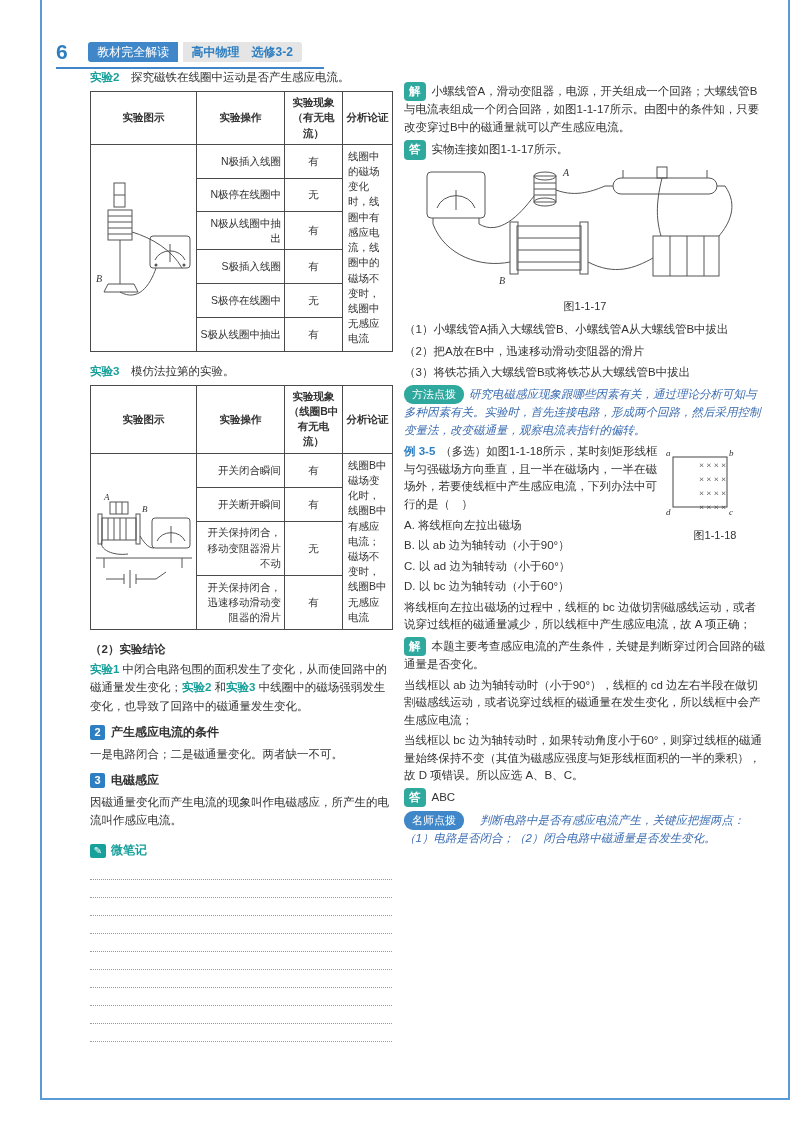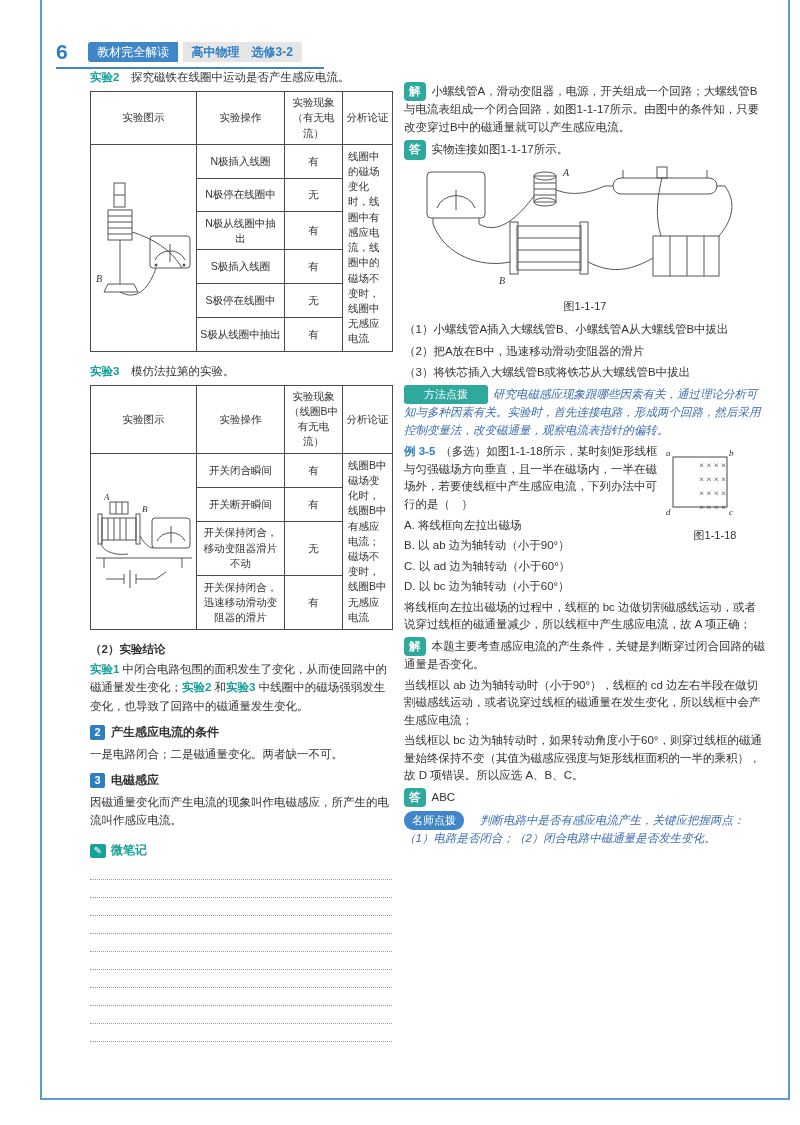--- a/index.html
+++ b/index.html
@@ -20,35 +20,35 @@
   .header-rule{position:absolute;left:0;top:27px;width:268px;height:2px;background:#3f87c9;}
   
   .col-left{position:absolute;left:90px;top:68px;width:302px;font-size:11.5px;line-height:1.58;}
   .col-right{position:absolute;left:404px;top:82px;width:362px;font-size:11.5px;line-height:1.52;}
   p{margin:0 0 4px 0;}
   .accent-teal{color:#18a09a;font-weight:bold;}
   .exp-head{margin:0 0 5px 0;}
   
   .exp-table{border-collapse:collapse;width:100%;margin:0 0 10px 0;table-layout:fixed;}
   .exp-table th,.exp-table td{border:1px solid #4a4a4a;font-size:10.5px;text-align:center;vertical-align:middle;padding:3px 3px;line-height:1.45;}
-  .exp-table th{font-weight:normal;}
-  .exp-table td.op-cell{height:26px;}
+  .exp-table th{font-weight:bold;}
+  .exp-table td.op-cell{height:26px;text-align:right;}
   .analysis-cell{text-align:left !important;padding:4px 5px !important;}
   .fig-cell{vertical-align:middle;}
   
   .concl-head{font-weight:bold;margin:2px 0 2px;}
   .sec-head{display:flex;align-items:center;gap:6px;font-weight:bold;margin:8px 0 3px;font-size:12px;}
   .sec-num{background:#2e7fc1;color:#fff;min-width:15px;height:15px;font-size:11px;display:inline-flex;align-items:center;justify-content:center;border-radius:2px;font-weight:bold;}
   .note-head{display:flex;align-items:center;gap:5px;color:#18a09a;font-weight:bold;margin-top:12px;font-size:12px;}
   .note-icon{display:inline-flex;align-items:center;justify-content:center;width:16px;height:14px;background:#18a09a;color:#fff;font-size:10px;border-radius:2px;}
   .dotted-lines{margin-top:2px;}
   .dline{height:17px;border-bottom:1px dotted #9a9a9a;}
   
   .badge-sq{display:inline-block;background:#2fa89e;color:#fff;border-radius:4px;padding:1px 5px;font-size:11.5px;margin-right:6px;font-weight:bold;}
-  .badge-pill-teal{display:inline-block;background:#2fa89e;color:#fff;border-radius:3px;padding:1px 20px;font-size:11px;margin-right:5px;}
+  .badge-pill-teal{display:inline-block;background:#2fa89e;color:#fff;border-radius:9px;padding:1px 8px;font-size:11px;margin-right:5px;}
   .badge-strategy{display:inline-block;background:#cd8640;color:#fff;border-radius:2px;padding:1px 6px;font-size:11px;margin-right:5px;}
   .badge-pill-blue{display:inline-block;background:#3f87c9;color:#fff;border-radius:9px;padding:1px 8px;font-size:11px;margin-right:16px;}
   .it-blue{color:#3c6db0;font-style:italic;}
   .ex-label{color:#2e7fc1;font-weight:bold;margin-right:5px;}
   .figure-block{text-align:center;margin:4px 0 6px;}
   .fig-cap{font-size:11px;text-align:center;margin:1px 0 6px;}
   .fig18-wrap{float:right;width:102px;margin:2px 0 2px 6px;text-align:center;}
   .fig18-wrap .fig-cap{margin:0;}
   .opt-line{margin:0 0 3px 0;}
   .jie2 p{margin:0 0 3px 0;}

